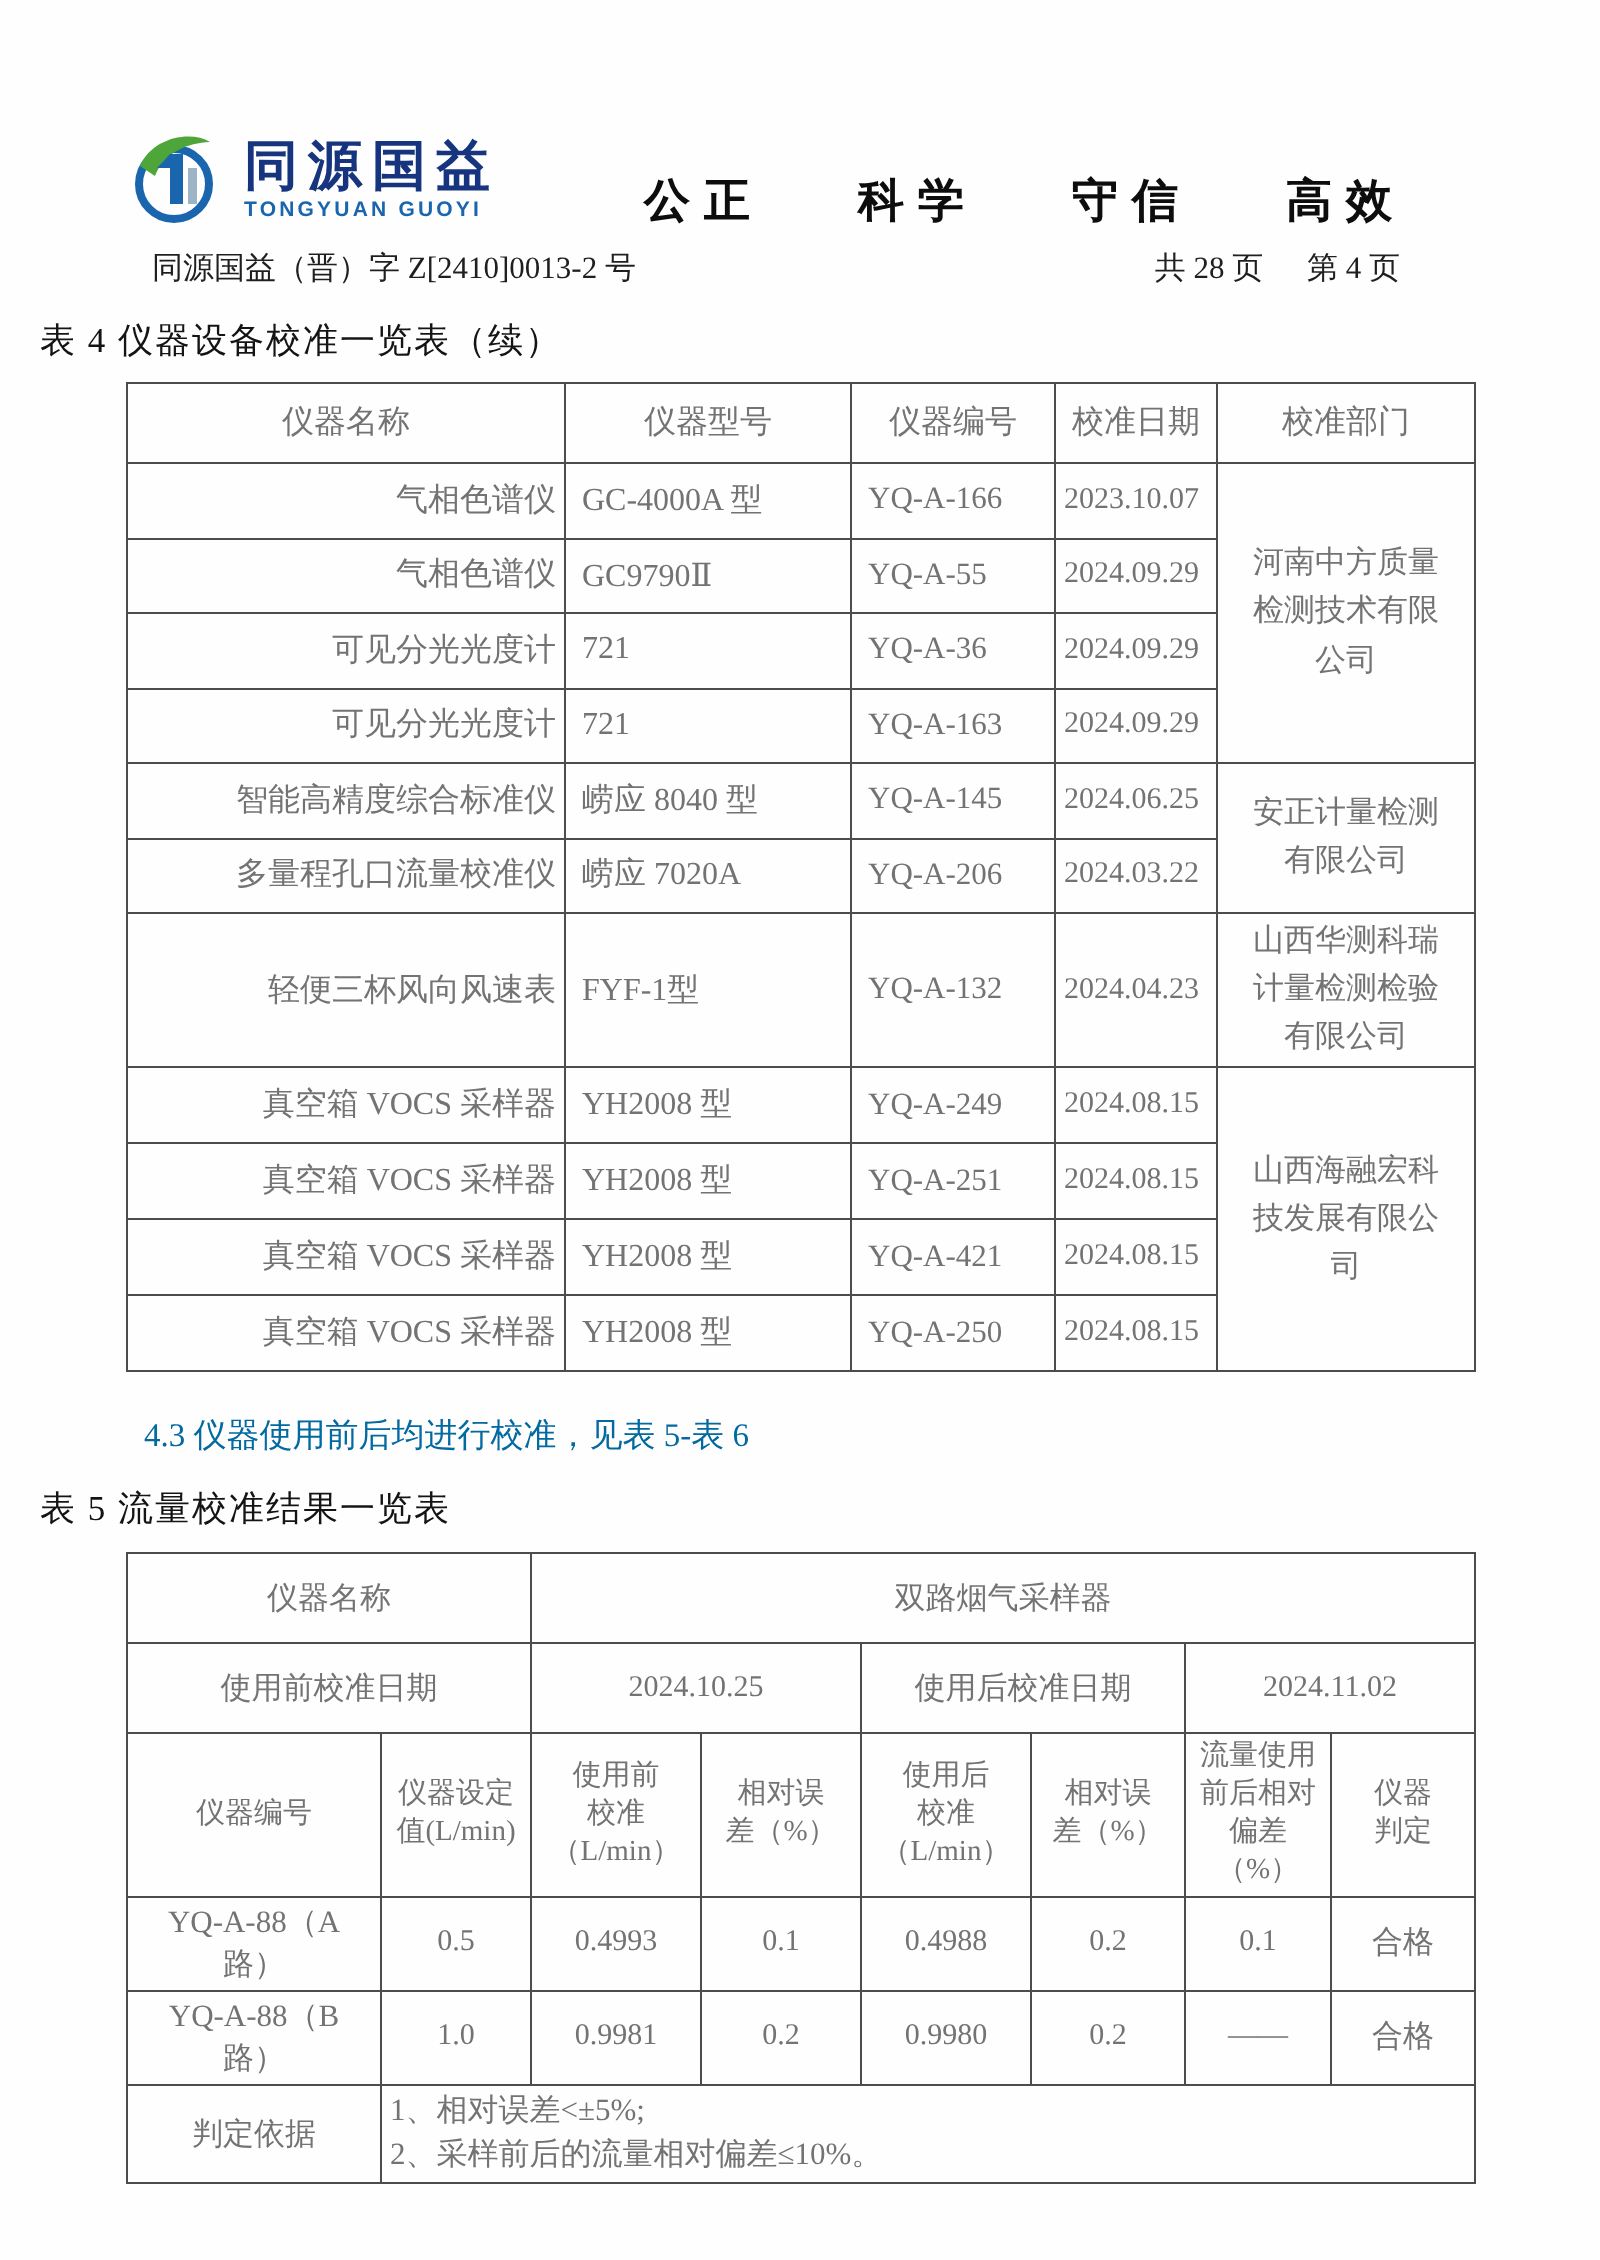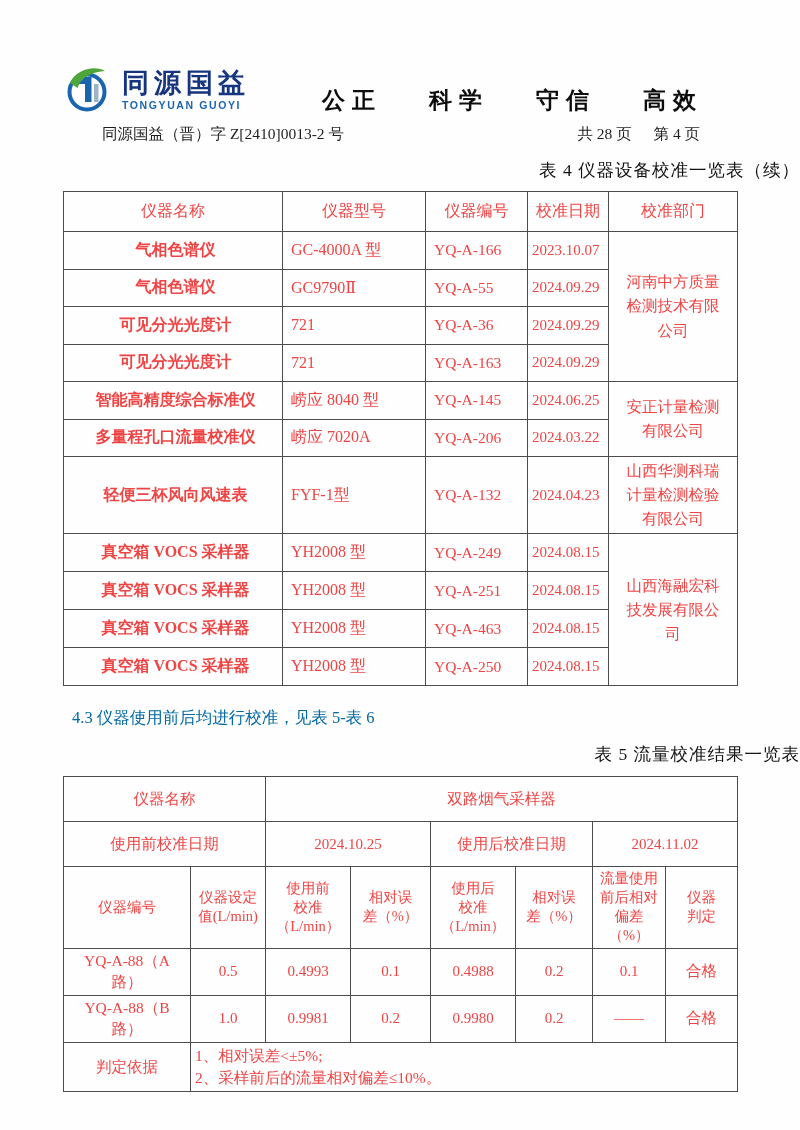--- a/index.html
+++ b/index.html
@@ -13,37 +13,37 @@
   .brand{display:flex;align-items:center;}
   .logo-svg{width:52px;height:52px;flex:0 0 auto;}
   .brand-text{margin-left:8px;}
   .logo-cn{font-family:"Liberation Sans","DejaVu Sans",sans-serif;font-weight:bold;
     font-size:27px;letter-spacing:5px;color:#16357e;line-height:1.05;}
   .logo-en{font-family:"Liberation Sans","DejaVu Sans",sans-serif;font-weight:bold;
     font-size:10.5px;letter-spacing:1.6px;color:#1a66ae;margin-top:1px;}
   .slogan{display:flex;gap:47px;margin-left:56px;margin-top:14px;
     font-weight:bold;font-size:23px;letter-spacing:7px;color:#0d0d0d;}
   .doc-line{display:flex;justify-content:space-between;align-items:baseline;
-    margin:8px 100px 0 102px;font-size:15.5px;color:#1f1f1f;}
+    margin:8px 100px 0 76px;font-size:15.5px;color:#1f1f1f;}
   .pages span{margin-left:18px;}
   
-  .tbl-title{text-align:right;font-size:17.5px;margin:13px 0 9px;color:#141414;letter-spacing:1px;}
+  .tbl-title{text-align:left;font-size:17.5px;margin:13px 0 9px;color:#141414;letter-spacing:1px;padding-left:20px;}
   .sec-line{margin:21px 0 0 72px;font-size:16.5px;color:#0369a1;}
   
   table{border-collapse:collapse;margin-left:63px;width:674px;table-layout:fixed;
-    font-size:16px;color:#ef4444;}
+    font-size:16px;color:#737373;}
   td,th{border:1px solid #4c4c4c;font-weight:normal;padding:2px 4px;box-sizing:border-box;}
   table{border:1.5px solid #3f3f3f;}
   
   .t4 tr{height:37.5px;}
   .t4 tr.hdr{height:40px;}
   .t4 tr.tall{height:74px;}
   .t4 tr.r8{height:38px;}
   .t4 th{text-align:center;}
-  .t4 .c-name{text-align:center;padding-left:9px;font-weight:bold;}
+  .t4 .c-name{text-align:right;padding-left:9px;}
   .t4 .c-model{text-align:left;padding-left:8px;}
   .t4 .c-no{text-align:left;padding-left:8px;font-size:15.5px;}
   .t4 .c-date{font-size:15px;}
   .t4 .c-dept{text-align:center;padding:2px 13px;line-height:1.55;font-size:15.5px;}
   
   .t5{margin-top:10px;font-size:15.5px;}
   .t5 td,.t5 th{text-align:center;}
   .t5 tr.ra{height:45px;}
   .t5 tr.rb{height:45px;}
   .t5 tr.hdr8{height:61px;}
@@ -161,21 +161,21 @@
     </tr>
     <tr class="r8">
       <td class="c-name">真空箱 VOCS 采样器</td>
       <td class="c-model">YH2008 型</td>
       <td class="c-no">YQ-A-251</td>
       <td class="c-date">2024.08.15</td>
     </tr>
     <tr class="r8">
       <td class="c-name">真空箱 VOCS 采样器</td>
       <td class="c-model">YH2008 型</td>
-      <td class="c-no">YQ-A-463</td>
+      <td class="c-no">YQ-A-421</td>
       <td class="c-date">2024.08.15</td>
     </tr>
     <tr class="r8">
       <td class="c-name">真空箱 VOCS 采样器</td>
       <td class="c-model">YH2008 型</td>
       <td class="c-no">YQ-A-250</td>
       <td class="c-date">2024.08.15</td>
     </tr>
   </tbody>
     </table>

